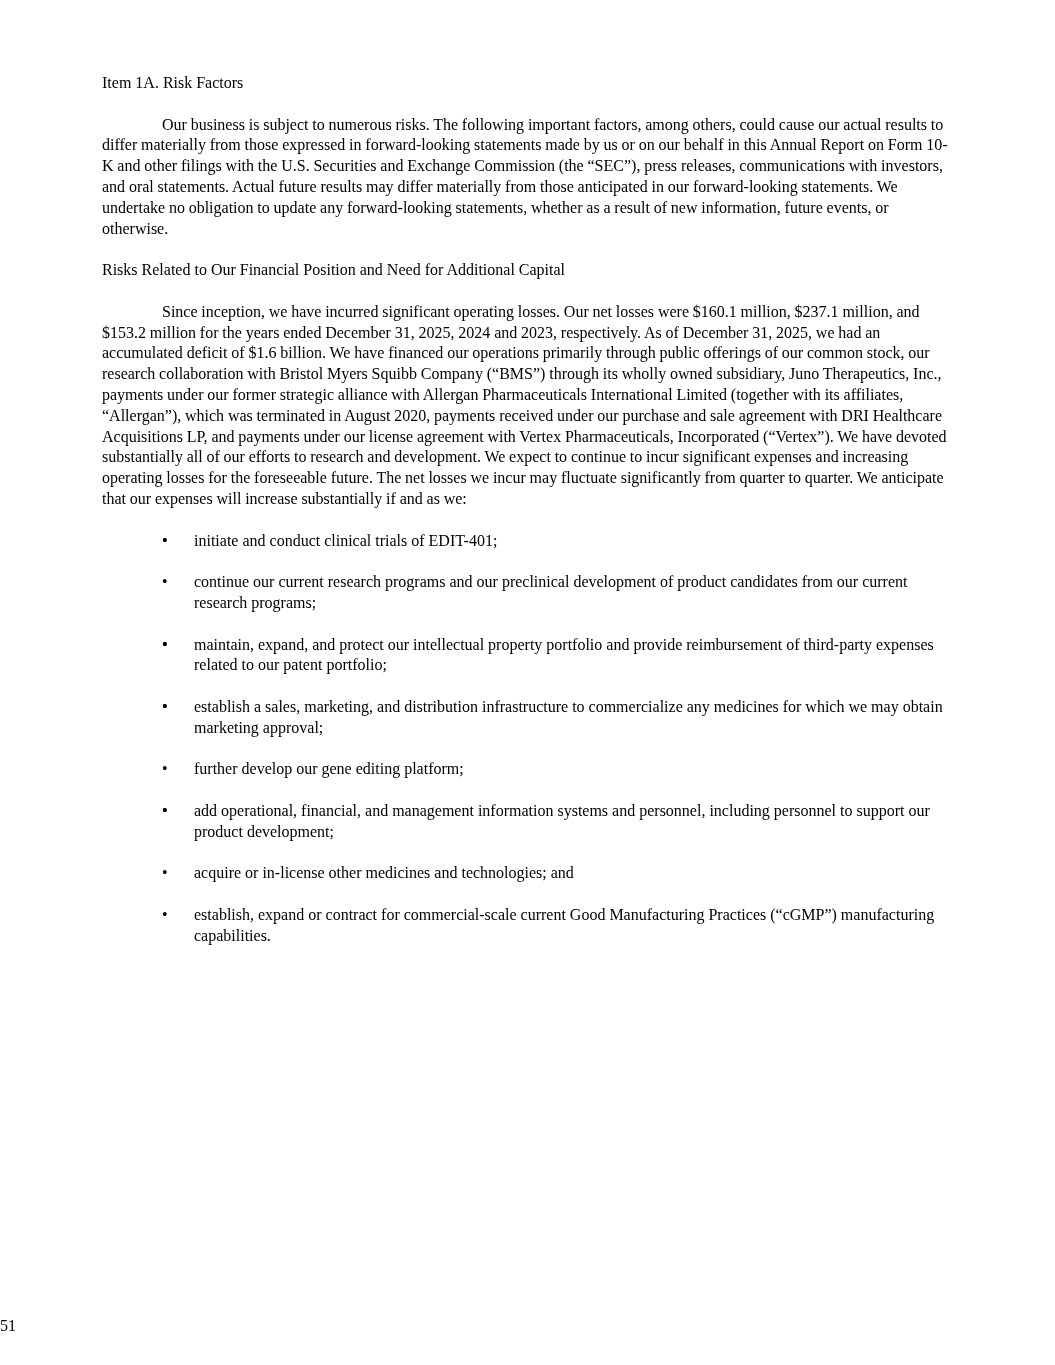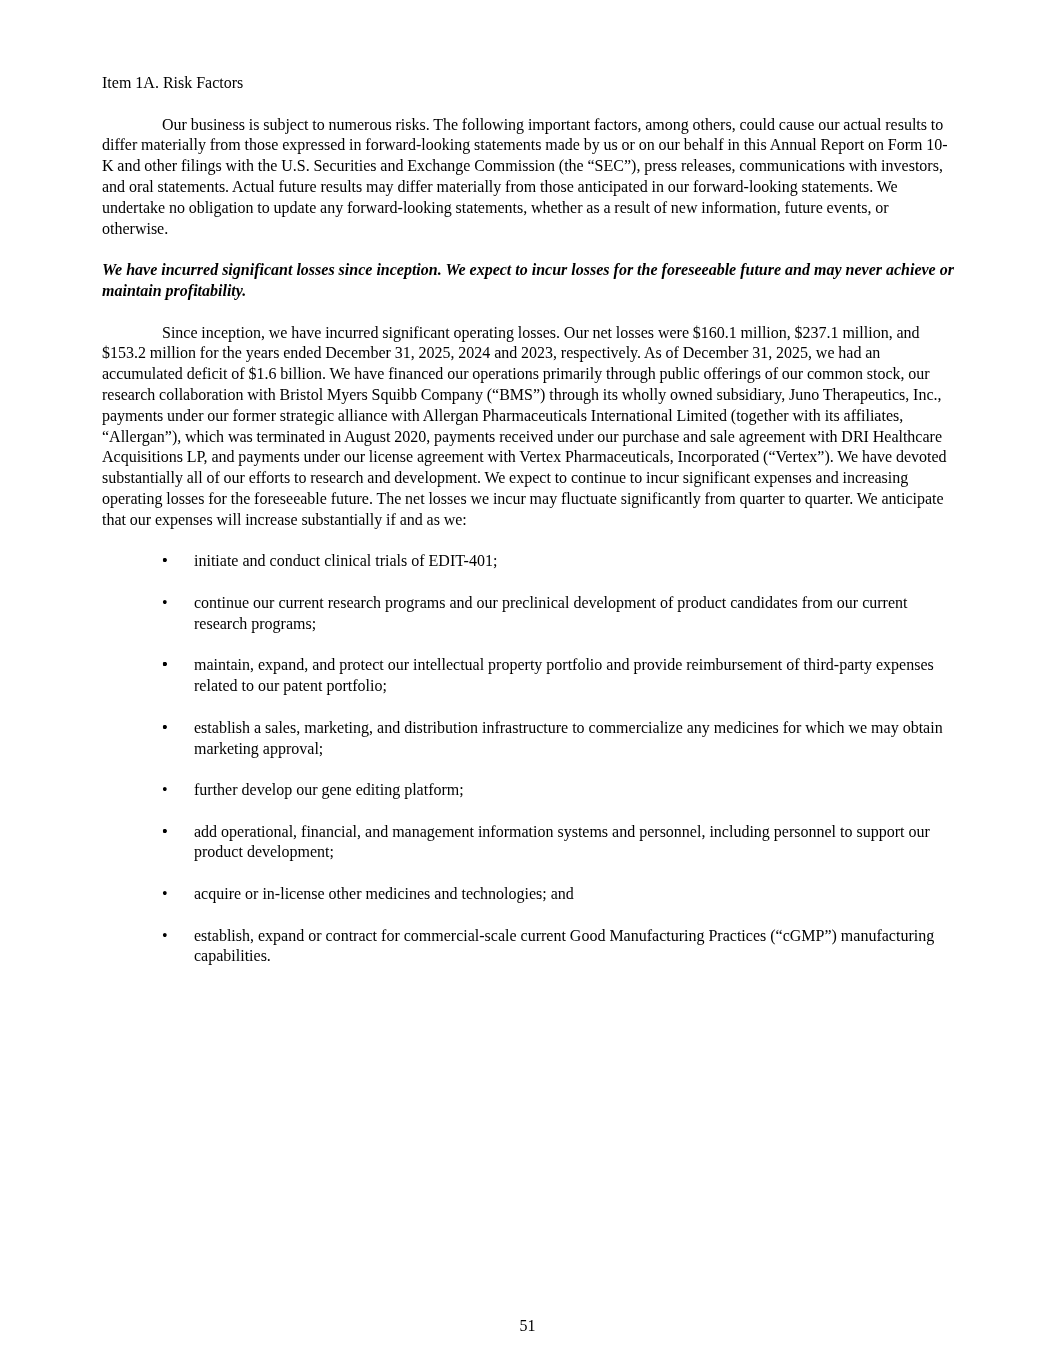--- a/index.html
+++ b/index.html
@@ -50,30 +50,30 @@
     .bullet-glyph {
       position: absolute;
       left: 60px;
       top: 0;
     }
     .page-number {
       position: absolute;
       top: 1316px;
       left: 0;
       width: 1055px;
-      text-align: center;
+      text-align: left;
     }
   </style>
 </head>
 <body>
 
 <div class="page">
   <div class="heading">Item 1A. Risk Factors</div>
   <p class="para">Our business is subject to numerous risks. The following important factors, among others, could cause our actual results to differ materially from those expressed in forward-looking statements made by us or on our behalf in this Annual Report on Form 10-K and other filings with the U.S. Securities and Exchange Commission (the “SEC”), press releases, communications with investors, and oral statements. Actual future results may differ materially from those anticipated in our forward-looking statements. We undertake no obligation to update any forward-looking statements, whether as a result of new information, future events, or otherwise.</p>
-  <div class="subheading-italic">We have incurred significant losses since inception. We expect to incur losses for the foreseeable future and may never achieve or maintain profitability.</div>
+  <div class="heading">Risks Related to Our Financial Position and Need for Additional Capital</div>
   <p class="para">Since inception, we have incurred significant operating losses. Our net losses were $160.1 million, $237.1 million, and $153.2 million for the years ended December 31, 2025, 2024 and 2023, respectively. As of December 31, 2025, we had an accumulated deficit of $1.6 billion. We have financed our operations primarily through public offerings of our common stock, our research collaboration with Bristol Myers Squibb Company (“BMS”) through its wholly owned subsidiary, Juno Therapeutics, Inc., payments under our former strategic alliance with Allergan Pharmaceuticals International Limited (together with its affiliates, “Allergan”), which was terminated in August 2020, payments received under our purchase and sale agreement with DRI Healthcare Acquisitions LP, and payments under our license agreement with Vertex Pharmaceuticals, Incorporated (“Vertex”). We have devoted substantially all of our efforts to research and development. We expect to continue to incur significant expenses and increasing operating losses for the foreseeable future. The net losses we incur may fluctuate significantly from quarter to quarter. We anticipate that our expenses will increase substantially if and as we:</p>
 
   <ul class="bullets">
     <li class="bullet-item"><span class="bullet-glyph">•</span></li>
     <li class="bullet-item"><span class="bullet-glyph">•</span><span>initiate and conduct clinical trials of EDIT-401;</span></li>
     <li class="bullet-item"><span class="bullet-glyph">•</span><span>continue our current research programs and our preclinical development of product candidates from our current research programs;</span></li>
     <li class="bullet-item"><span class="bullet-glyph">•</span></li>
     <li class="bullet-item"><span class="bullet-glyph">•</span></li>
     <li class="bullet-item"><span class="bullet-glyph">•</span><span>maintain, expand, and protect our intellectual property portfolio and provide reimbursement of third-party expenses related to our patent portfolio;</span></li>
     <li class="bullet-item"><span class="bullet-glyph">•</span></li>

